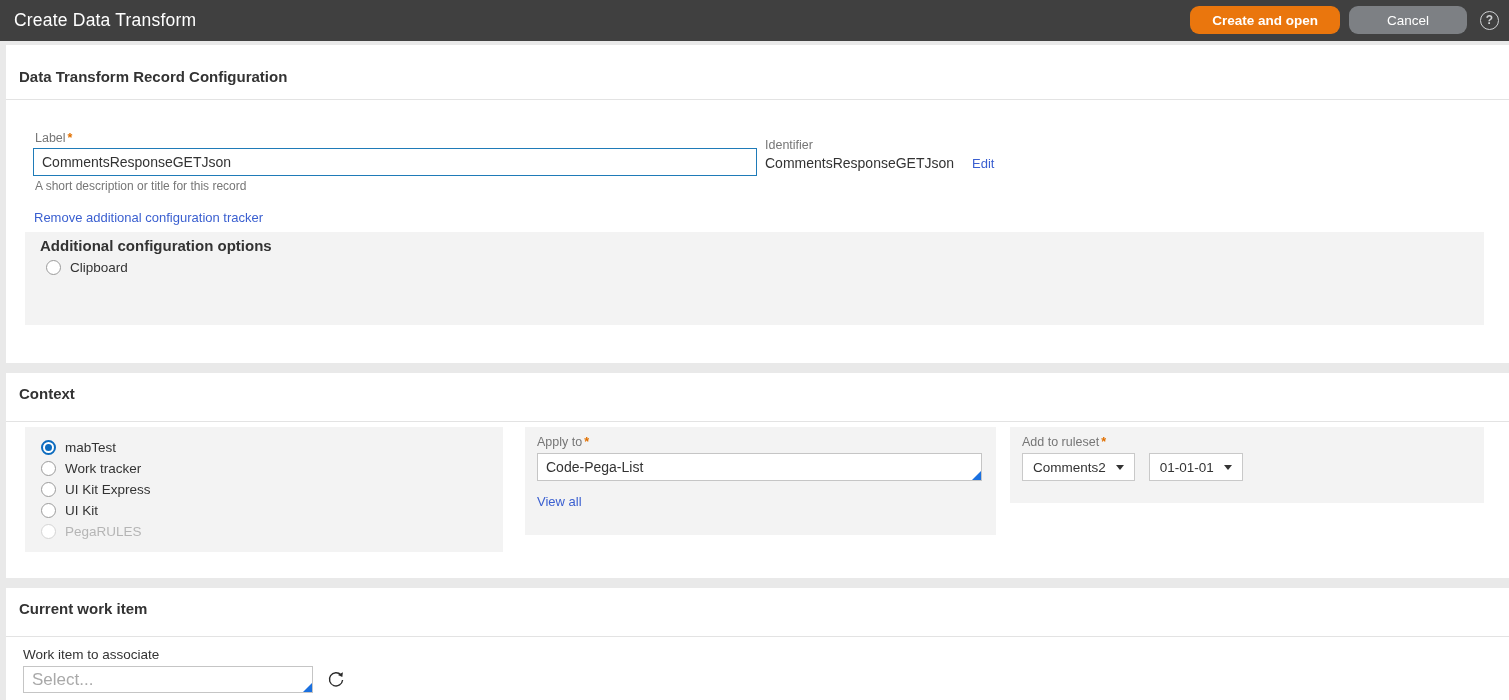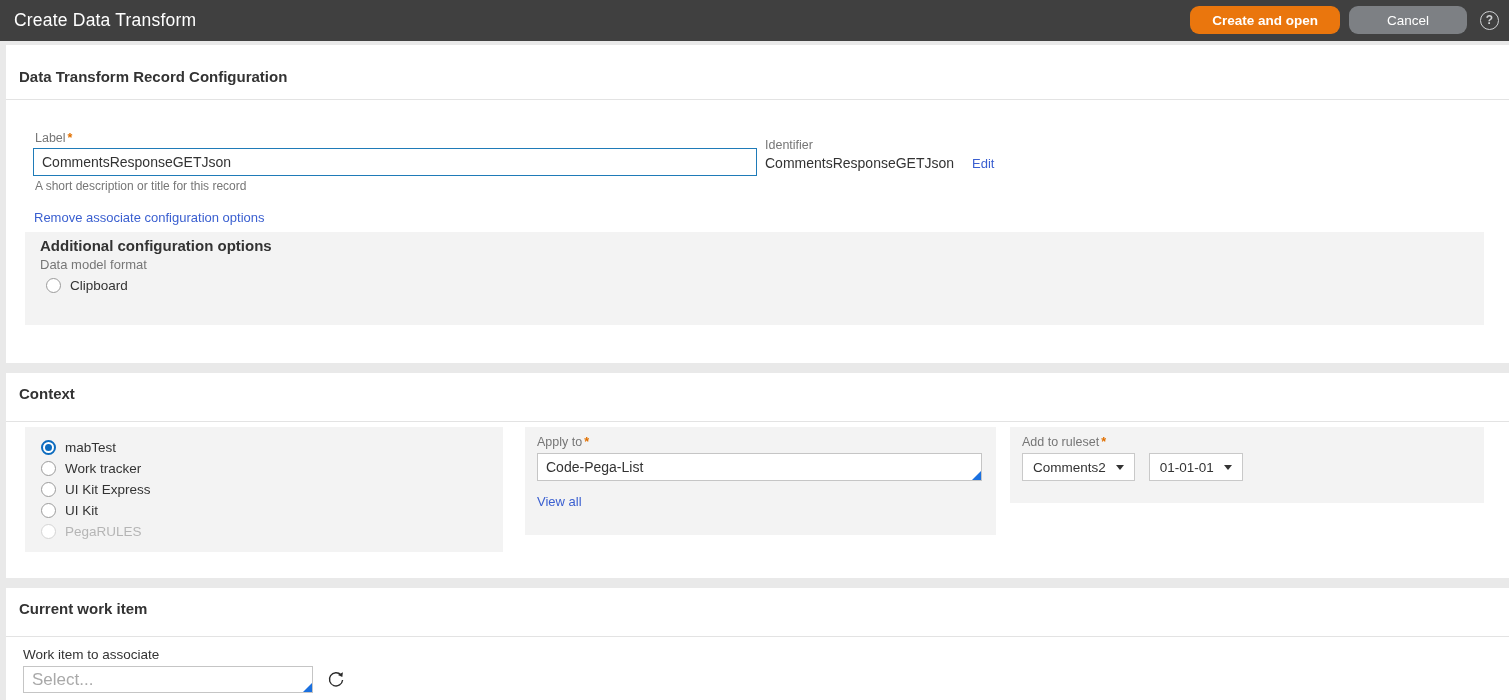--- a/index.html
+++ b/index.html
@@ -131,25 +131,24 @@
   </div>
   <input class="text-input lbl-input" value="CommentsResponseGETJson" style="">
   <div class="lbl-helper">A short description or title for this record</div>
 
   <div class="ident-label field-label">Identifier</div>
   <div class="ident-row">
     <span class="ident-value">CommentsResponseGETJson</span>
     <a class="link">Edit</a>
   </div>
 
-  <a class="link remove-link">Remove associate configuration options</a>
+  <a class="link remove-link">Remove additional configuration tracker</a>
 
   <div class="panel addcfg-panel">
     <div class="addcfg-title">Additional configuration options</div>
-    <div class="addcfg-sub field-label">Data model format</div>
     <div class="radio-row">
       <span class="radio"></span>
       <span class="radio-label">Clipboard</span>
     </div>
   </div>
 </div>
 
 <div class="card card-2">
   <div class="section-head">
     <span>Context</span>

